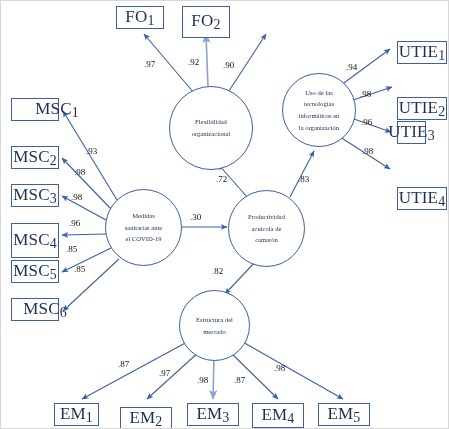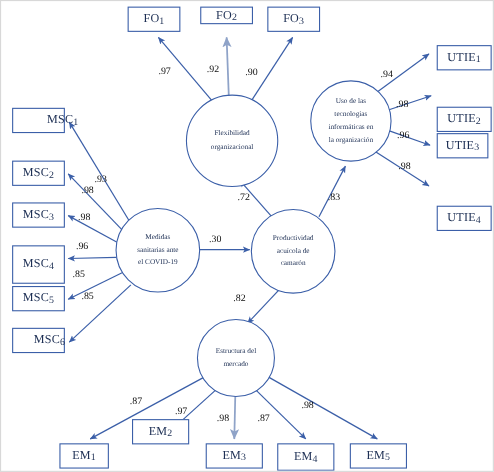--- a/index.html
+++ b/index.html
@@ -24,21 +24,21 @@
     height: 429px;
   }
   .node-box {
     position: absolute;
     box-sizing: border-box;
     border: 1px solid #3b5fa8;
     background: #ffffff;
     display: flex;
     align-items: center;
     justify-content: center;
-    font-size: 11px;
+    font-size: 17px;
     color: #1d2f54;
     letter-spacing: .2px;
     white-space: nowrap;
   }
   .node-circle {
     position: absolute;
     box-sizing: border-box;
     border: 1.4px solid #3b5fa8;
     border-radius: 50%;
     background: #ffffff;
@@ -145,34 +145,31 @@
       <line x1="228" y1="350" x2="277" y2="398" stroke="#3b5fa8" stroke-width="1.1" marker-end="url(#ah)"></line>
     </g>
     <g>
       <line x1="240" y1="340" x2="342" y2="398" stroke="#3b5fa8" stroke-width="1.1" marker-end="url(#ah)"></line>
     </g>
   </svg>
 
   <div class="node-box" style="left:115px; top:5px; width:48px; height:23px;">
     <span><span>FO</span><span class="sub">1</span></span>
   </div>
-  <div class="node-box" style="left:181px; top:5px; width:48px; height:16px;text-align:center;">
+  <div class="node-box" style="left:181px; top:5px; width:48px; height:32px;text-align:center;">
     <span><span>FO</span><span class="sub">2</span></span>
-  </div>
-  <div class="node-box" style="left:242px; top:5px; width:48px; height:23px;">
-    <span><span>FO</span><span class="sub">3</span></span>
   </div>
 
   <div class="node-box" style="left:396px; top:40px; width:50px; height:23px;">
     <span><span>UTIE</span><span class="sub">1</span></span>
   </div>
   <div class="node-box" style="left:396px; top:76px; width:50px; height:23px;margin-top:20px;">
     <span><span>UTIE</span><span class="sub">2</span></span>
   </div>
-  <div class="node-box" style="left:396px; top:120px; width:47px; height:23px;">
+  <div class="node-box" style="left:396px; top:120px; width:29px; height:23px;">
     <span><span>UTIE</span><span class="sub">3</span></span>
   </div>
   <div class="node-box" style="left:396px; top:158px; width:50px; height:23px;margin-top:28px;">
     <span><span>UTIE</span><span class="sub">4</span></span>
   </div>
 
   <div class="node-box" style="left:10px; top:97px; width:48px; height:23px;padding-left:44px;">
     <span><span>MSC</span><span class="sub">1</span></span>
   </div>
   <div class="node-box" style="left:10px; top:145px; width:48px; height:23px;">
@@ -187,21 +184,21 @@
   <div class="node-box" style="left:10px; top:259px; width:48px; height:23px;">
     <span><span>MSC</span><span class="sub">5</span></span>
   </div>
   <div class="node-box" style="left:10px; top:297px; width:48px; height:23px;padding-left:20px;">
     <span><span>MSC</span><span class="sub">6</span></span>
   </div>
 
   <div class="node-box" style="left:53px; top:402px; width:45px; height:23px;">
     <span><span>EM</span><span class="sub">1</span></span>
   </div>
-  <div class="node-box" style="left:119px; top:380px; width:52px; height:23px;">
+  <div class="node-box" style="left:119px; top:406px; width:52px; height:23px;">
     <span><span>EM</span><span class="sub">2</span></span>
   </div>
   <div class="node-box" style="left:186px; top:402px; width:52px; height:23px;">
     <span><span>EM</span><span class="sub">3</span></span>
   </div>
   <div class="node-box" style="left:251px; top:402px; width:52px; height:25px;">
     <span><span>EM</span><span class="sub">4</span></span>
   </div>
   <div class="node-box" style="left:317px; top:402px; width:52px; height:23px;">
     <span><span>EM</span><span class="sub">5</span></span>
@@ -248,21 +245,21 @@
 
   <div class="coef" style="left:143px; top:58px;">.97</div>
   <div class="coef" style="left:187px; top:56px;">.92</div>
   <div class="coef" style="left:222px; top:59px;">.90</div>
 
   <div class="coef" style="left:345px; top:61px;">.94</div>
   <div class="coef" style="left:359px; top:88px;">.98</div>
   <div class="coef" style="left:360px; top:116px;">.96</div>
   <div class="coef" style="left:361px; top:145px;">.98</div>
 
-  <div class="coef" style="left:85px; top:156px;">.93</div>
+  <div class="coef" style="left:85px; top:145px;">.93</div>
   <div class="coef" style="left:73px; top:166px;">.98</div>
   <div class="coef" style="left:70px; top:191px;">.98</div>
   <div class="coef" style="left:68px; top:217px;">.96</div>
   <div class="coef" style="left:65px; top:243px;">.85</div>
   <div class="coef" style="left:73px; top:263px;">.85</div>
 
   <div class="coef" style="left:189px; top:211px;">.30</div>
   <div class="coef" style="left:215px; top:173px;text-align:center;">.72</div>
   <div class="coef" style="left:297px; top:173px;">.83</div>
   <div class="coef" style="left:211px; top:265px;">.82</div>

